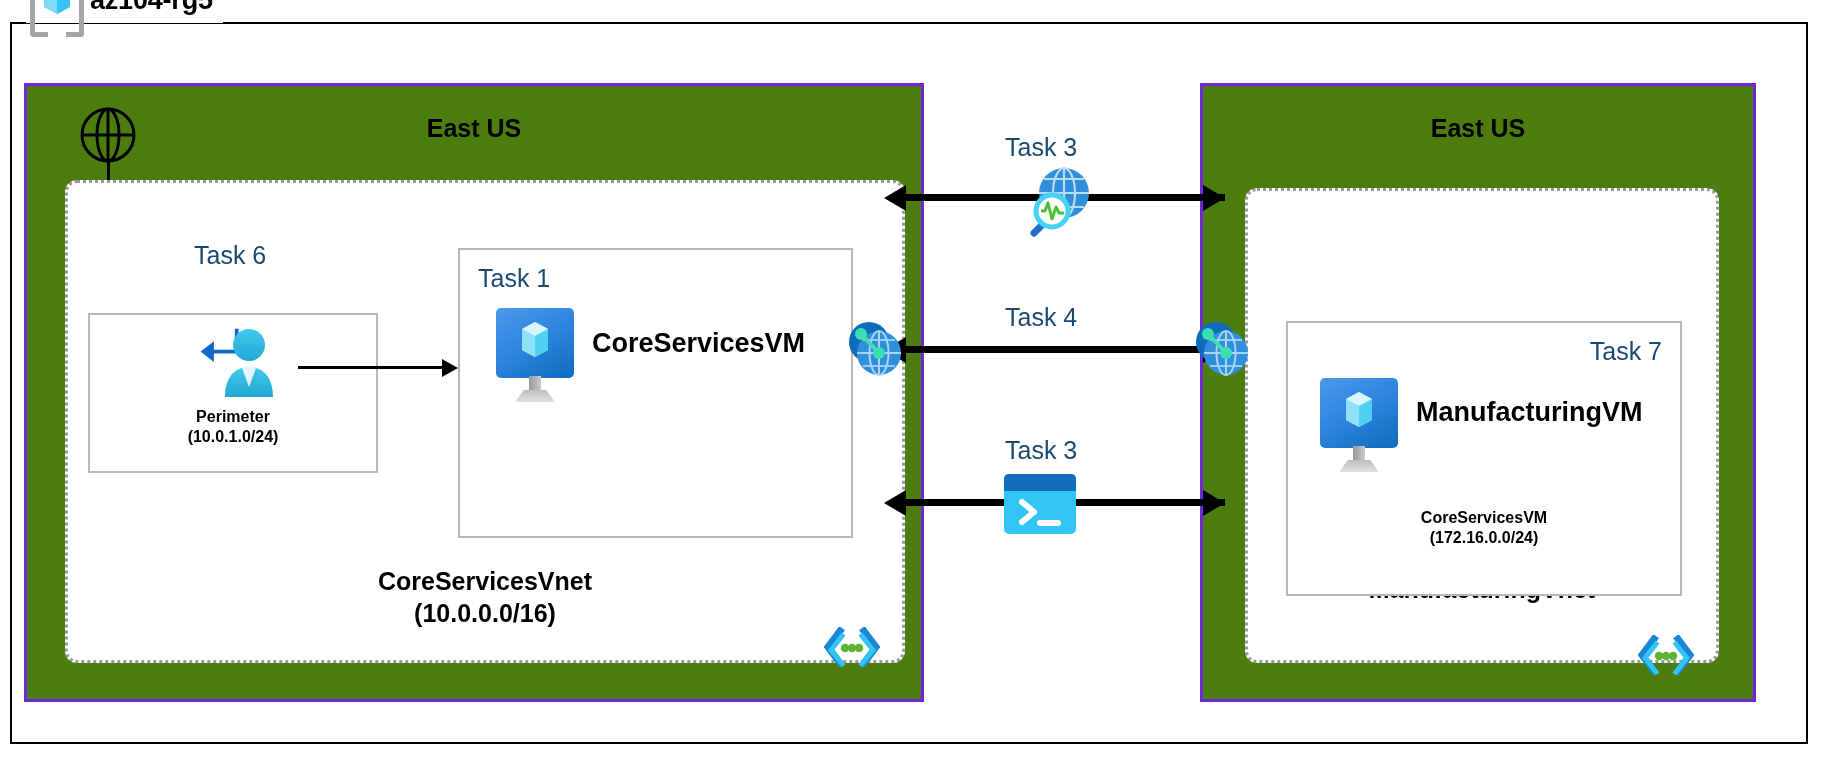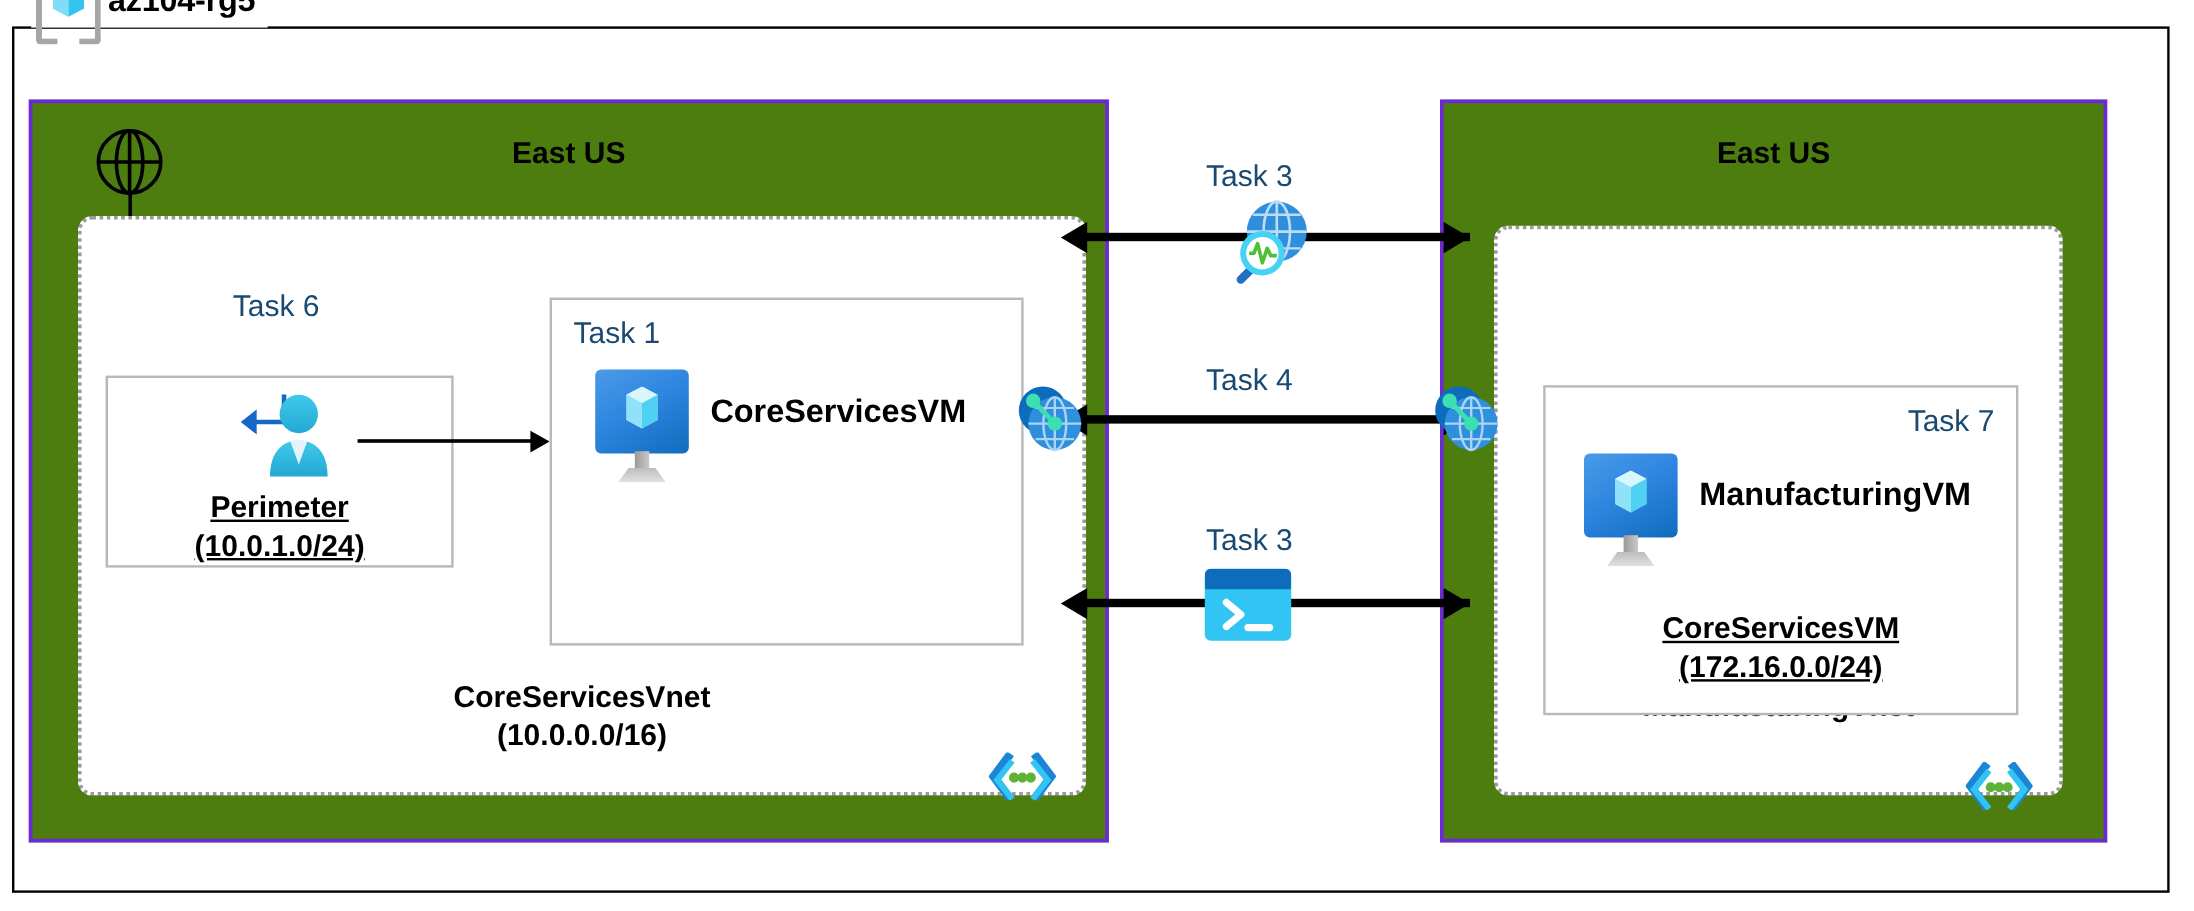--- a/index.html
+++ b/index.html
@@ -36,22 +36,22 @@
   .vnet-label{position:absolute;left:0;right:0;text-align:center;font-size:25px;
               font-weight:bold;color:#000;line-height:1.28;}
   #vnet-core .vnet-label{top:382px;}
   #vnet-manu .vnet-label{top:382px;}
 
   
   .subnet{position:absolute;background:#ffffff;border:2px solid #b8b8b8;box-sizing:border-box;}
   #subnet-perimeter{left:20px;top:130px;width:290px;height:160px;}
   #subnet-core{left:390px;top:65px;width:395px;height:290px;}
   #subnet-manufacturing{left:38px;top:130px;width:396px;height:275px;}
-  .subnet-label{position:absolute;left:0;right:0;text-align:center;font-size:25px;
-                font-weight:bold;color:#000;line-height:1.28;text-decoration:underline;}
+  .subnet-label{position:absolute;left:0;right:0;text-align:center;font-size:16px;
+                font-weight:bold;color:#000;line-height:1.28;}
   #subnet-perimeter .subnet-label{top:92px;}
   #subnet-core .subnet-label{top:195px;}
   #subnet-manufacturing .subnet-label{top:185px;}
 
   .task-label{position:absolute;font-size:25px;font-weight:normal;color:#1a4971;}
 
   
   .vm{position:absolute;width:78px;height:96px;}
   .vm-screen{position:absolute;left:0;top:0;width:78px;height:70px;border-radius:5px;
              background:linear-gradient(150deg,#4a9ae8 0%,#2f86e0 45%,#0f6cbd 100%);}

